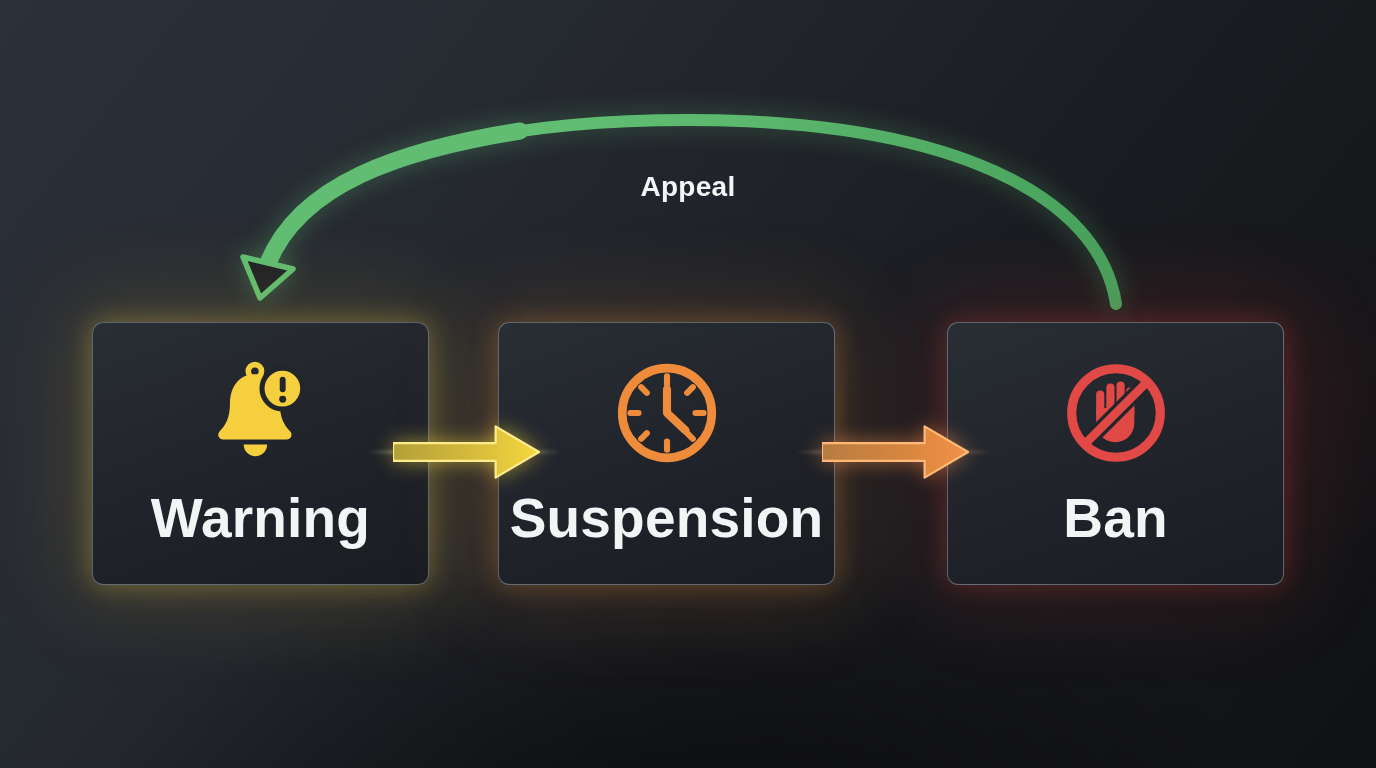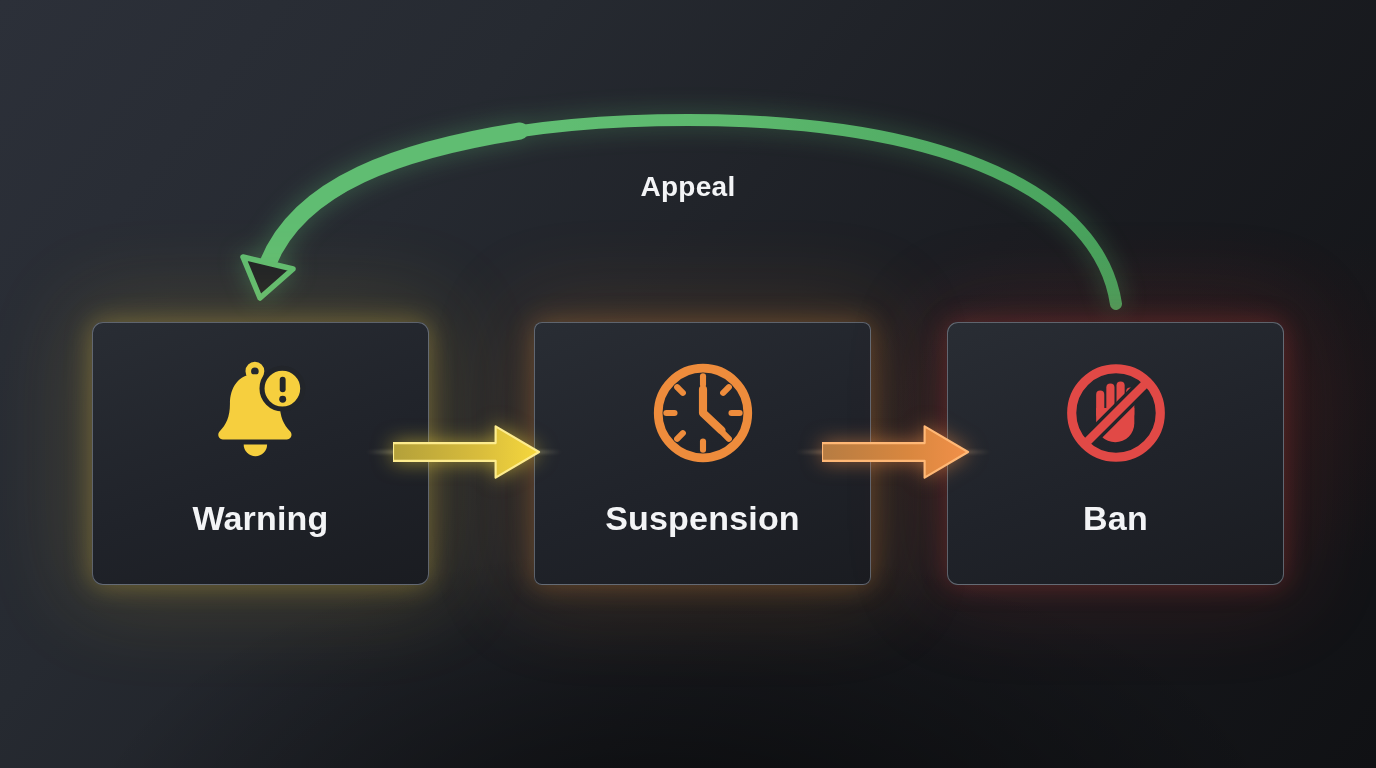--- a/index.html
+++ b/index.html
@@ -17,27 +17,27 @@
   
   .node{
     position:absolute;top:322px;width:337px;height:263px;
     border-radius:11px;border:1.5px solid rgba(168,176,189,0.48);
     background:linear-gradient(160deg,#292d34 0%,#20232a 55%,#1a1c21 100%);
     box-sizing:border-box;display:flex;flex-direction:column;align-items:center;
     z-index:2;
   }
   .node-warning{left:92px;
     box-shadow:0 0 26px 2px rgba(242,204,70,0.30),0 0 90px 18px rgba(238,195,60,0.16);}
-  .node-suspension{left:534px;
-    box-shadow:0 0 26px 2px rgba(240,150,60,0.28),0 0 90px 18px rgba(236,140,55,0.15);border-radius:8px;}
+  .node-suspension{left:498px;
+    box-shadow:0 0 26px 2px rgba(240,150,60,0.28),0 0 90px 18px rgba(236,140,55,0.15);}
   .node-ban{left:947px;
     box-shadow:0 0 24px 2px rgba(222,70,60,0.26),0 0 90px 18px rgba(215,60,55,0.13);}
   .node-icon{margin-top:34px;width:112px;height:112px;}
   .node-label{
-    margin-top:24px;font-size:34px;line-height:50px;font-weight:600;
+    margin-top:24px;font-size:55px;line-height:50px;font-weight:600;
     color:#f3f4f6;letter-spacing:0.2px;text-align:center;
   }
 
   
   .appeal-label{
     position:absolute;left:0;right:0;top:161px;text-align:center;z-index:5;
     font-size:28px;line-height:52px;font-weight:600;color:#f3f4f6;letter-spacing:0.3px;
   }
 
   

